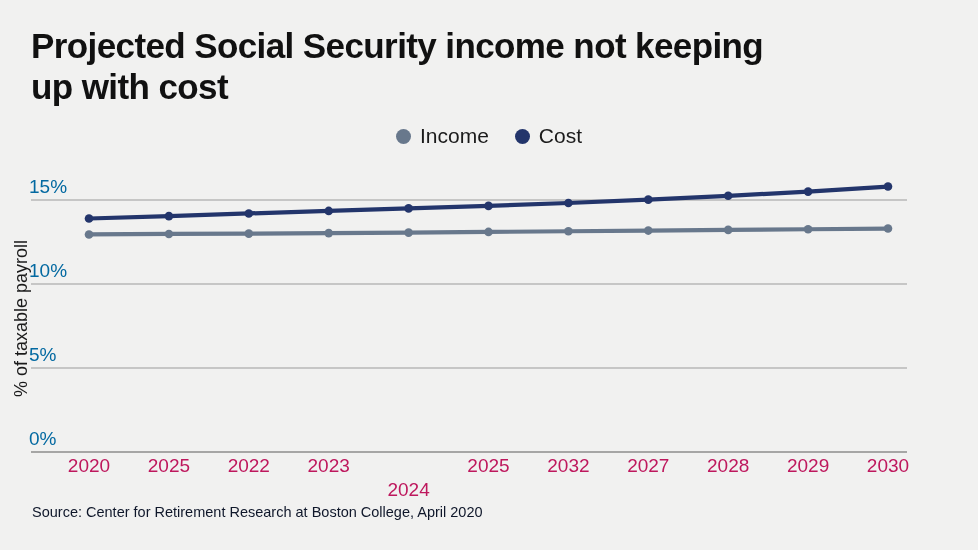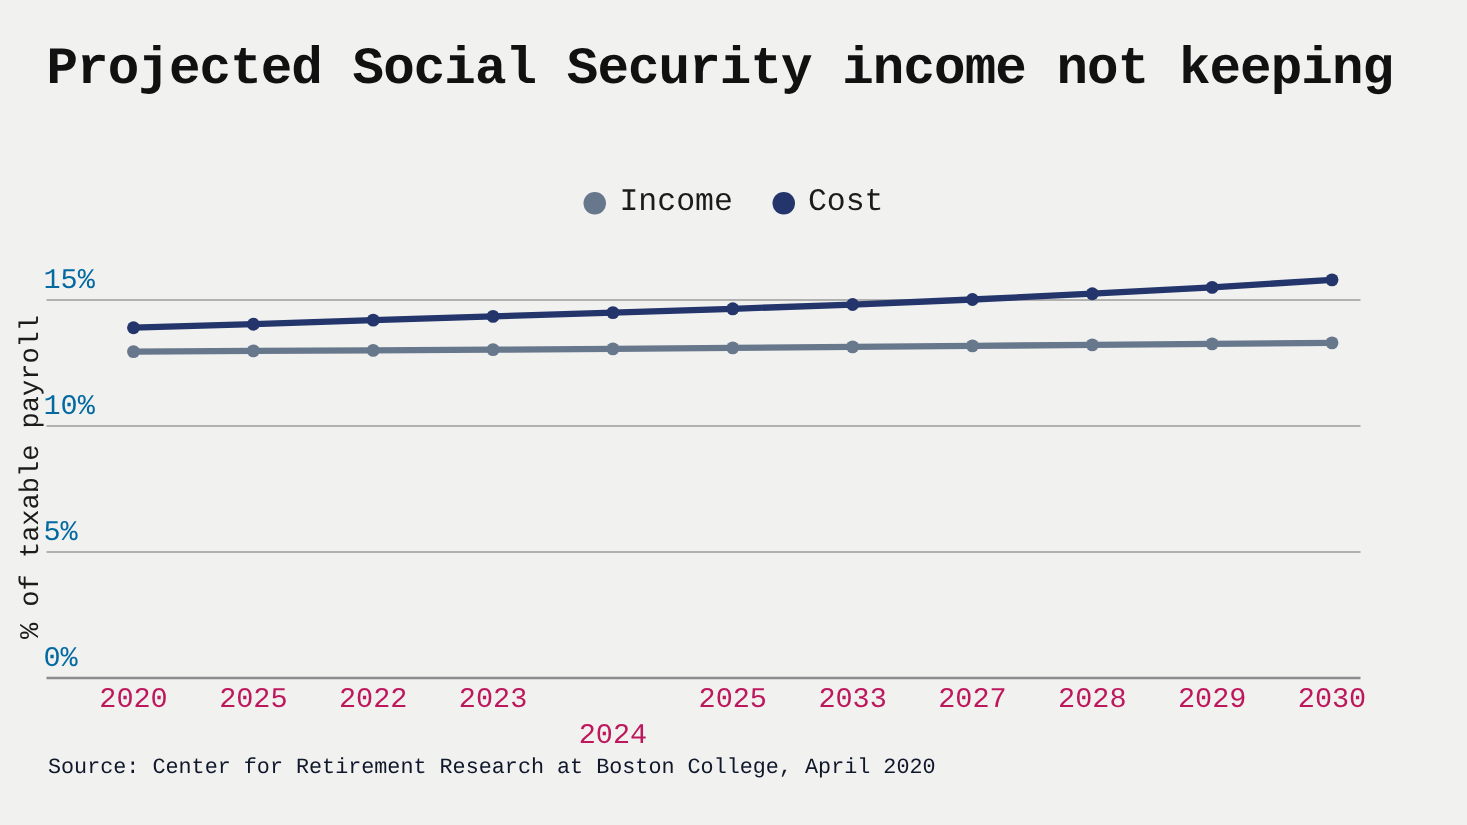--- a/index.html
+++ b/index.html
@@ -14,21 +14,20 @@
     font-family: "Liberation Sans", sans-serif;
     color: #141414;
     overflow: hidden;
     position: relative;
   }
   .figure {
     position: absolute;
     left: 0; top: 0;
     width: 978px;
     height: 418px;
-    font-family: Liberation Mono, monospace;
   }
 
   
   .chart-title {
     position: absolute;
     left: 31px;
     top: 26px;
     width: 900px;
     font-size: 35px;
     font-weight: bold;
@@ -119,20 +118,21 @@
     white-space: nowrap;
   }
 </style>
 </head>
 <body style="background: rgb(241, 241, 240);">
 
 <div class="figure">
 
   <div class="chart-title">
     <span>Projected Social Security income not keeping</span><br>
+    <span>up with cost</span>
   </div>
 
   <div class="legend">
     <div class="legend-item">
       <span class="legend-swatch" id="legend-swatch-income" style="background: rgb(104, 120, 140);"></span>
       <span class="legend-label">Income</span>
     </div>
     <div class="legend-item">
       <span class="legend-swatch" id="legend-swatch-cost" style="background: rgb(35, 53, 107);"></span>
       <span class="legend-label">Cost</span>
@@ -180,21 +180,21 @@
         <div class="y-tick-label" style="top: 176px;">15%</div>
       </div>
 
     <div id="x-tick-labels">
         <div class="x-tick-label" style="left: 89px;">2020</div>
         <div class="x-tick-label" style="left: 168.9px;">2025</div>
         <div class="x-tick-label" style="left: 248.8px;">2022</div>
         <div class="x-tick-label" style="left: 328.7px;">2023</div>
         <div class="x-tick-label" style="left: 408.6px; margin-top: 24px;">2024</div>
         <div class="x-tick-label" style="left: 488.5px;">2025</div>
-        <div class="x-tick-label" style="left: 568.4px;">2033</div>
+        <div class="x-tick-label" style="left: 568.4px;">2032</div>
         <div class="x-tick-label" style="left: 648.3px;">2027</div>
         <div class="x-tick-label" style="left: 728.2px;">2028</div>
         <div class="x-tick-label" style="left: 808.1px;">2029</div>
         <div class="x-tick-label" style="left: 888px;">2030</div>
       </div>
   </div>
 
   <div class="source-note">Source: Center for Retirement Research at Boston College, April 2020</div>
 
 </div>

